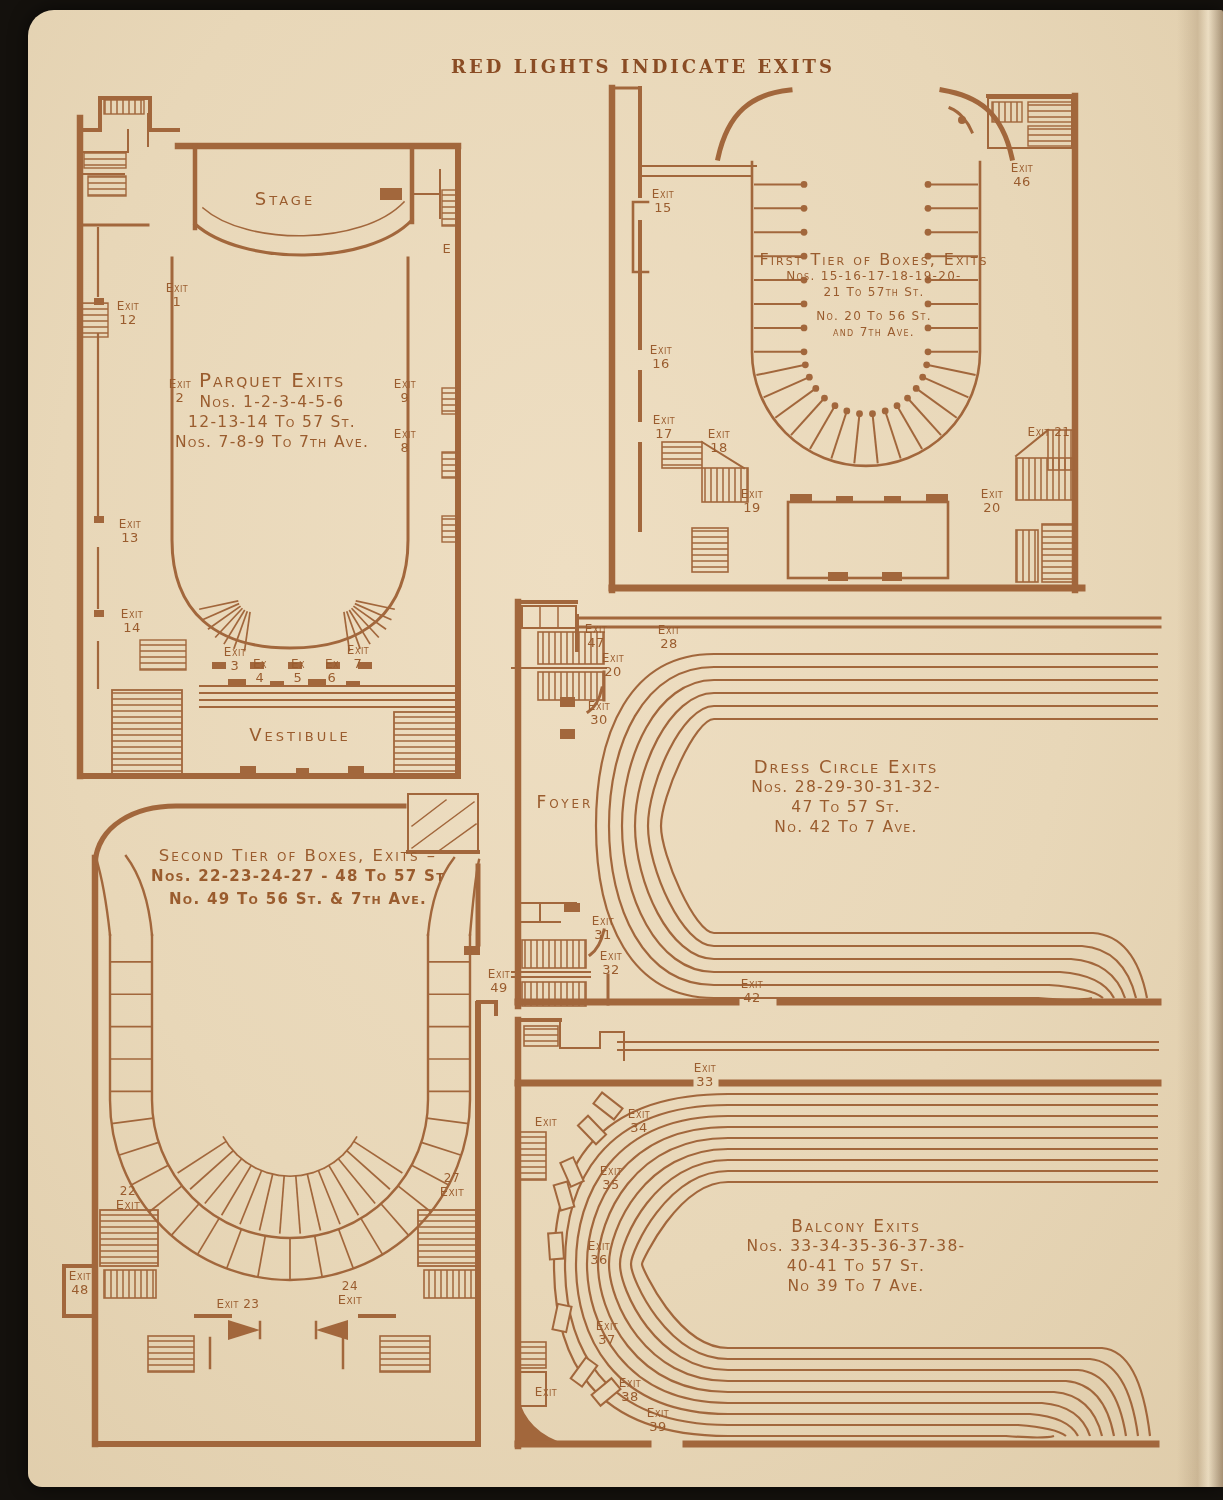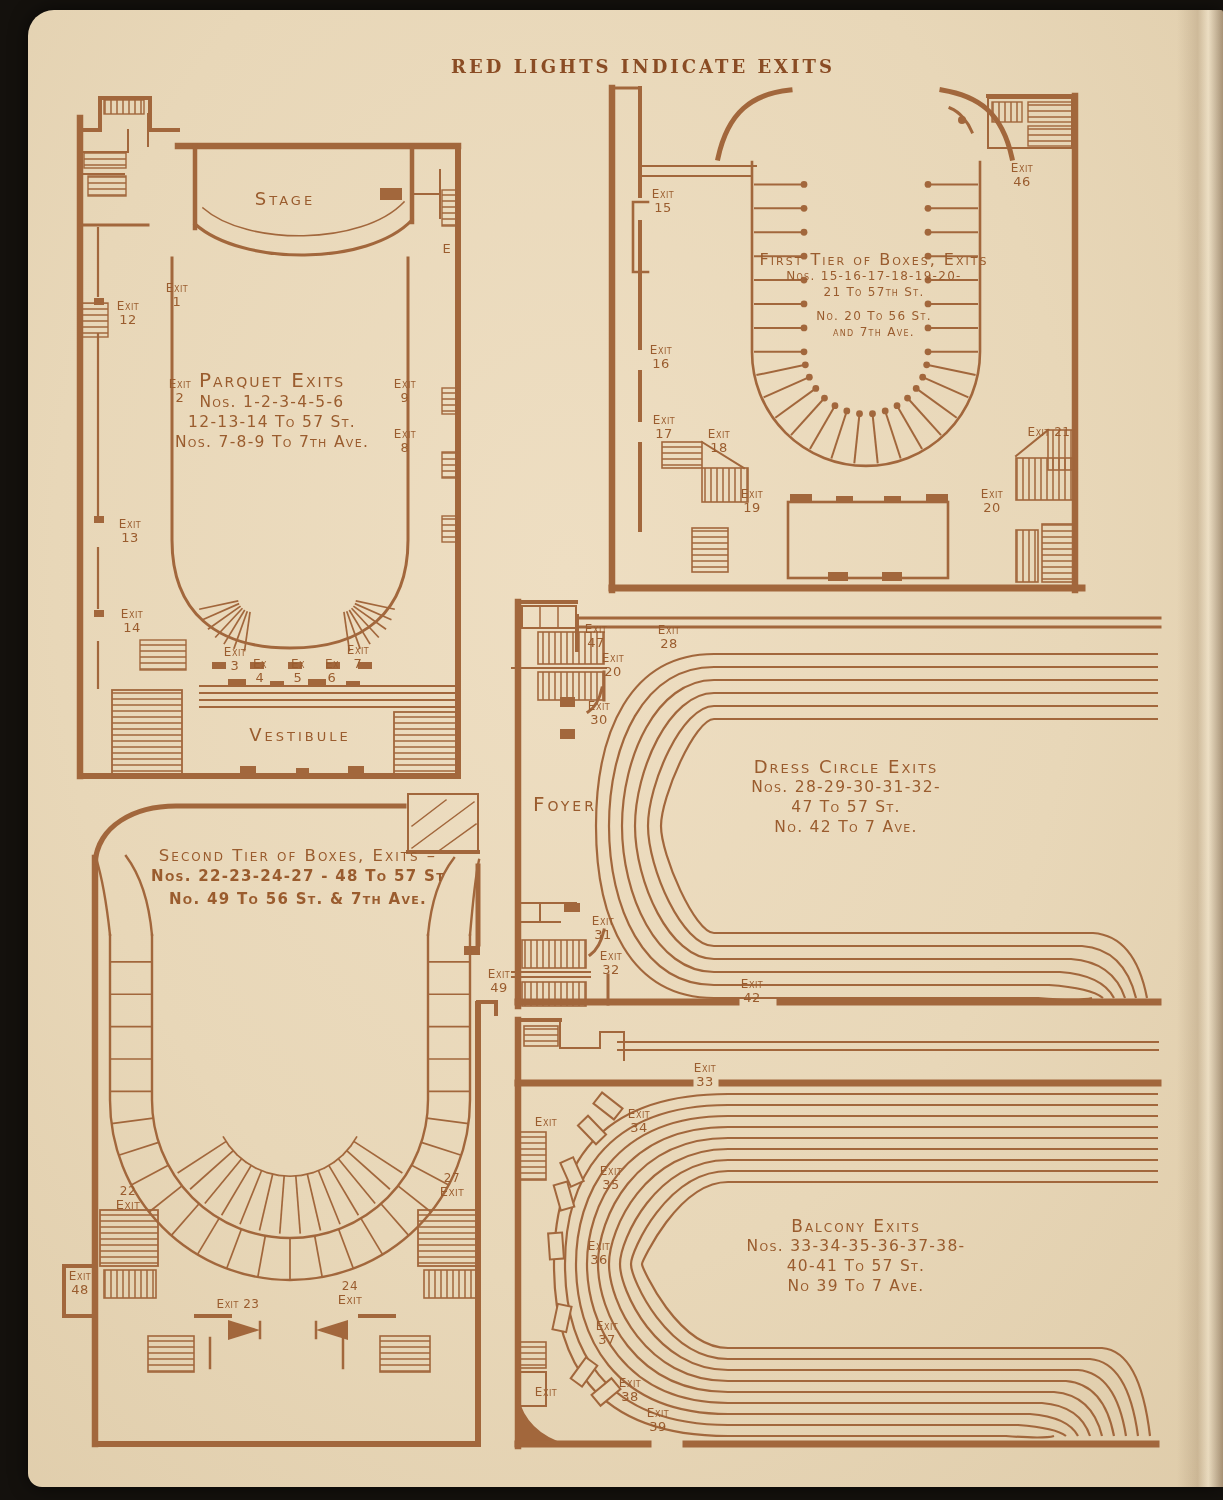--- a/index.html
+++ b/index.html
@@ -412,21 +412,21 @@
   <div class="tb-line">No 39 To 7 Ave.</div>
 </div>
 
 <div id="labels">
     <div class="lbl room" style="left: 285px; top: 190px;">
       <div>Stage</div>
     </div>
     <div class="lbl room" style="left: 300px; top: 726px;">
       <div>Vestibule</div>
     </div>
-    <div class="lbl room" style="left: 565px; top: 794px; font-size: 20px; text-align: right;">
+    <div class="lbl room" style="left: 565px; top: 794px; font-size: 17px; text-align: right;">
       <div>Foyer</div>
     </div>
     <div class="lbl room" style="left: 448px; top: 242px; font-size: 13px;">
       <div>E</div>
     </div>
     <div class="lbl" style="left: 177px; top: 282px;">
       <div>Exit</div>
       <div>1</div>
     </div>
     <div class="lbl" style="left: 128px; top: 300px;">

